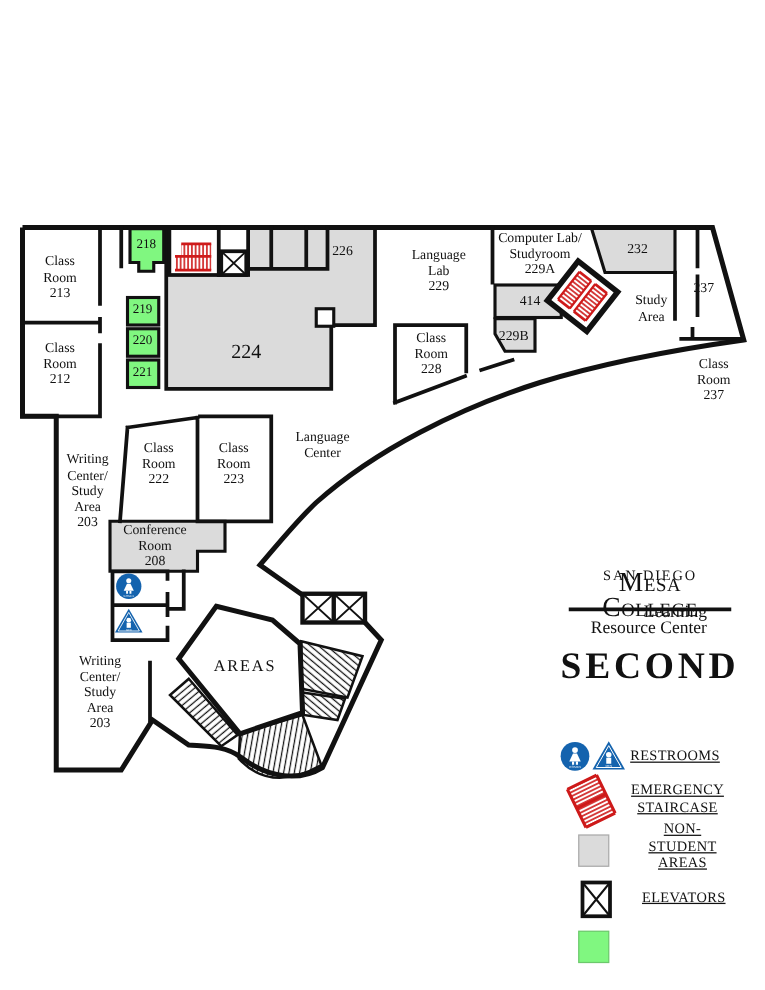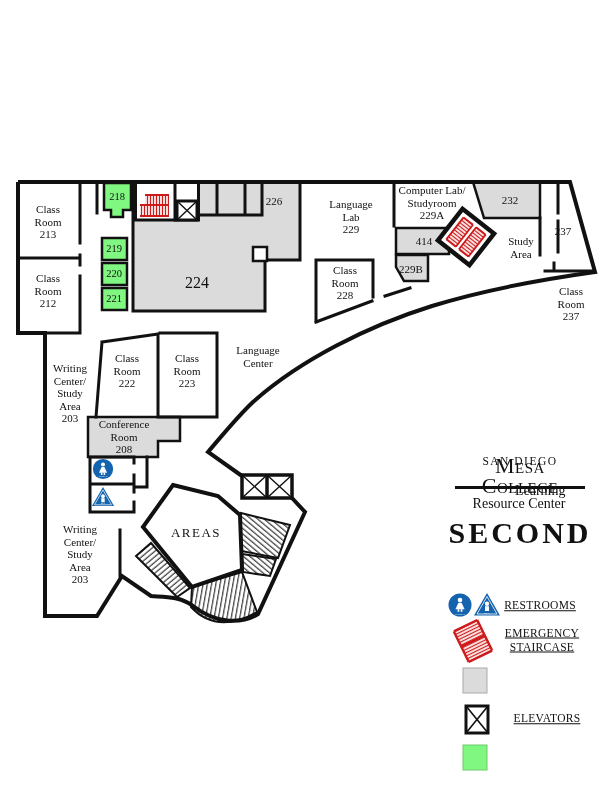--- a/index.html
+++ b/index.html
@@ -185,15 +185,17 @@
 
 <div class="lbl sandiego" style="left:520px;top:461px">SAN DIEGO</div>
 <div class="lbl mesa" style="left:520px;top:476px">Mesa College</div>
 <div class="brandrule"></div>
 <div class="lbl lrc" style="left:519px;top:497px">Learning Resource Center</div>
 <div class="lbl floorword" style="left:520px;top:533px">SECOND</div>
 
 <div class="lbl legendlbl" style="left:540px;top:606px">RESTROOMS</div>
 <div class="lbl legendlbl" style="left:542px;top:640px">EMERGENCY
 STAIRCASE</div>
+<div class="lbl legendlbl" style="left:546px;top:678px">NON-STUDENT
+AREAS</div>
 <div class="lbl legendlbl" style="left:547px;top:719px">ELEVATORS</div>
 
 </div>
 
 </body></html>

